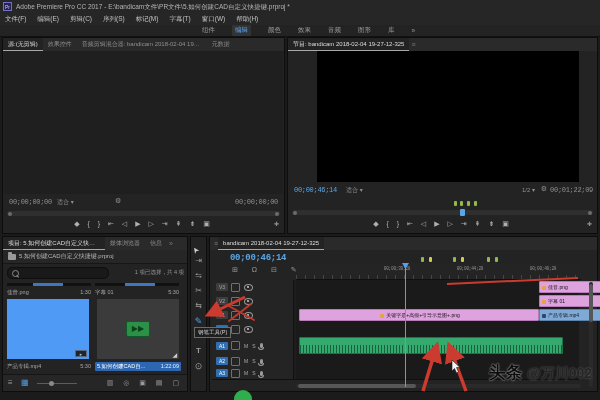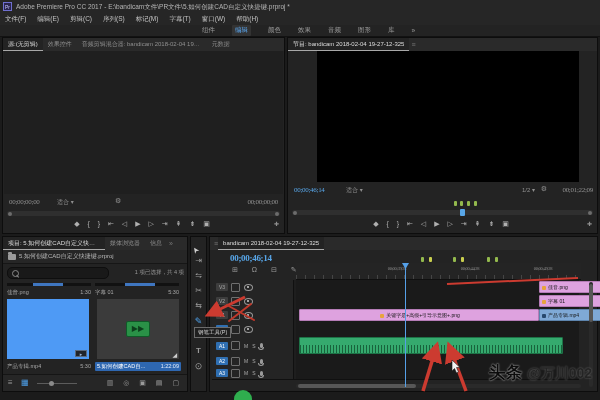--- a/index.html
+++ b/index.html
@@ -5,21 +5,21 @@
   html,body{margin:0;padding:0}
   body{width:600px;height:400px;background:#1b1b1b;overflow:hidden;position:relative;
        font-family:"Liberation Sans",sans-serif;color:#bbb;-webkit-font-smoothing:antialiased}
   .abs{position:absolute}
   .panel{position:absolute;background:#232323;border:1px solid #0d0d0d;box-sizing:border-box}
   .tabbar{position:absolute;left:0;top:0;right:0;height:13px;background:#2a2a2a;display:flex;
           align-items:center;font-size:6px;color:#8f8f8f;white-space:nowrap;overflow:hidden}
   .ptab{padding:0 5px;height:13px;line-height:13px;overflow:hidden;text-overflow:ellipsis}
   .ptab.sel{background:#232323;color:#dddddd;box-shadow:inset 0 -1px 0 #a8a8a8}
   .pmenu{margin-left:2px;color:#777;font-size:7px}
-  .tc{font-family:Liberation Serif, serif;font-size:7px;color:#8f8f8f;letter-spacing:-.3px}
+  .tc{font-family:Liberation Mono, monospace;font-size:7px;color:#8f8f8f;letter-spacing:-.3px}
   .tc.blue{color:#58a6e8}
   .glyphs{font-size:7px;color:#b0b0b0;letter-spacing:3px;white-space:nowrap}
   .scrub{position:absolute;height:5px;background:#2f2f2f;border-radius:3px}
   .scrub .enddot{position:absolute;top:0.5px;width:4px;height:4px;border-radius:50%;background:#6c6c6c}
   .eye{width:7px;height:5px;border:1px solid #989898;border-radius:50%;display:inline-block;position:relative;vertical-align:middle}
   .eye:after{content:"";position:absolute;left:2px;top:1px;width:2px;height:2px;background:#cfcfcf;border-radius:50%}
   .mic{width:3px;height:5px;background:#9a9a9a;border-radius:2px;display:inline-block;position:relative;vertical-align:middle;margin-left:4px}
   .mic:after{content:"";position:absolute;left:-2px;bottom:-2px;width:6px;height:3px;border:1px solid #9a9a9a;border-top:none;border-radius:0 0 4px 4px;box-sizing:border-box}
   .badge{display:inline-block;min-width:10px;height:8px;line-height:8px;padding:0 1px;text-align:center;
          font-size:5px;border-radius:1px;background:#2f6fb2;color:#fff;vertical-align:middle}

